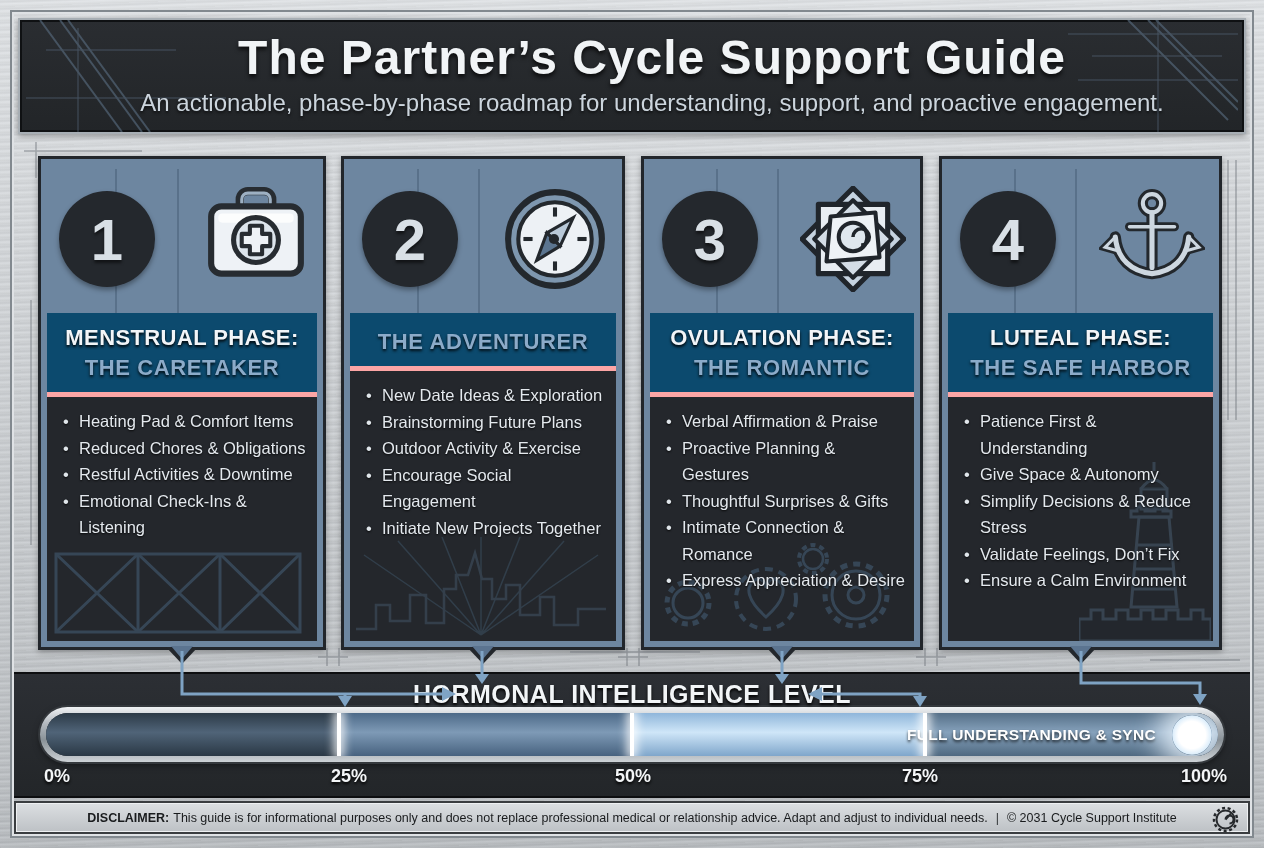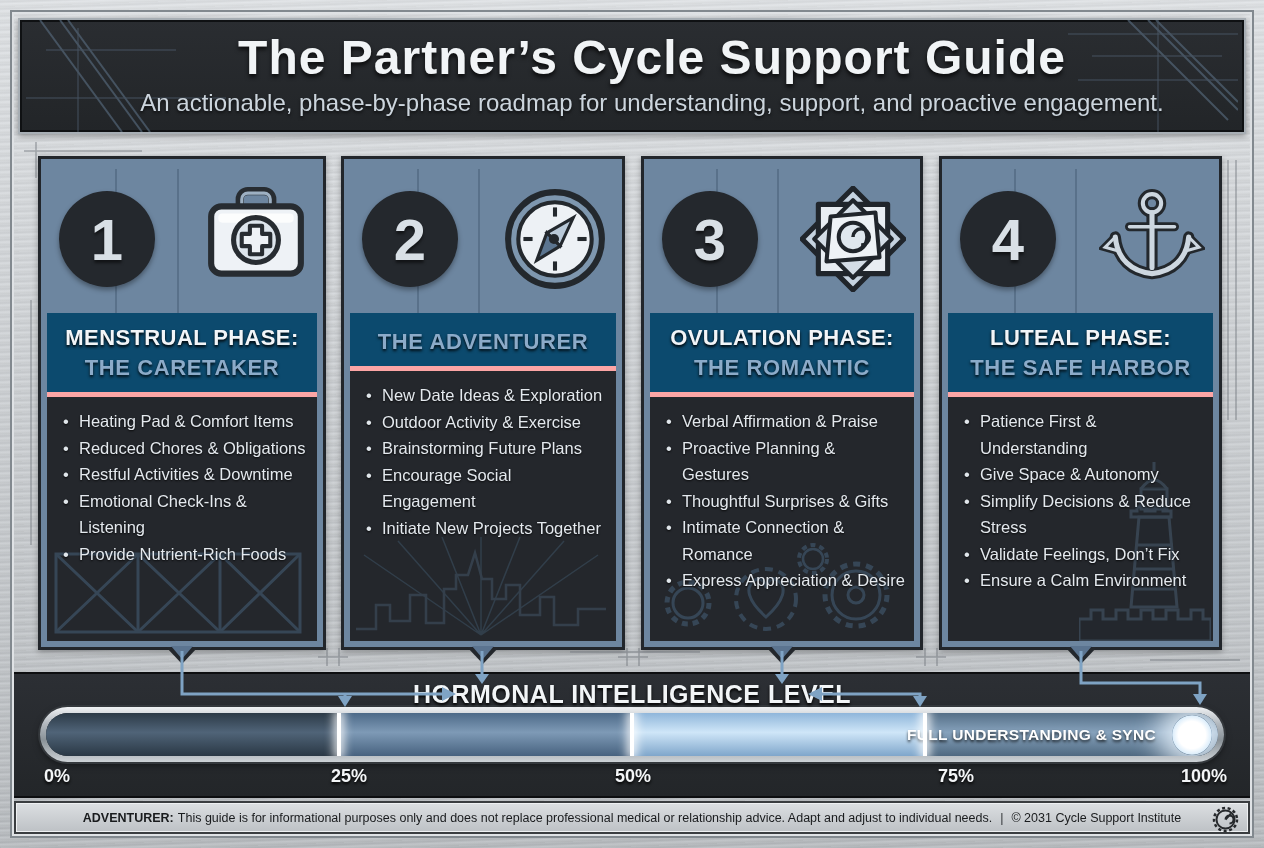--- a/index.html
+++ b/index.html
@@ -71,21 +71,21 @@
   .seg-label{color:#fff;font-weight:bold;font-size:15.5px;letter-spacing:.3px;
     text-shadow:0 2px 3px rgba(0,0,0,.75);white-space:nowrap;}
   .divider{position:absolute;top:0;bottom:0;width:4px;background:#fff;
     box-shadow:0 0 10px 3px rgba(255,255,255,.85);z-index:3;}
   .div-25{left:calc(25% - 2px);} .div-50{left:calc(50% - 2px);} .div-75{left:calc(75% - 2px);}
   .glow-dot{position:absolute;right:6px;top:50%;transform:translateY(-50%);width:40px;height:40px;
     border-radius:50%;background:radial-gradient(circle,#ffffff 48%,#ddeefb 68%,rgba(255,255,255,0) 72%);
     box-shadow:0 0 28px 14px rgba(235,246,255,.85);z-index:4;}
   .tick{position:absolute;top:766px;font-size:18px;font-weight:bold;color:#f3f5f7;
     text-shadow:0 2px 3px #000;transform:translateX(-50%);z-index:3;}
-  .tick-0{left:57px;} .tick-1{left:349px;} .tick-2{left:633px;} .tick-3{left:956px;} .tick-4{left:1204px;}
+  .tick-0{left:57px;} .tick-1{left:349px;} .tick-2{left:633px;} .tick-3{left:920px;} .tick-4{left:1204px;}
 
   
   .disclaimer{position:absolute;left:14px;top:801px;width:1236px;height:33px;box-sizing:border-box;
     background:linear-gradient(180deg,#dcdfe2,#bdc1c5);border:2px solid #3a3d40;
     box-shadow:inset 0 0 0 1px #eef0f2;display:flex;align-items:center;justify-content:center;
     font-size:12.5px;color:#191b1d;}
   .disclaimer b{margin-right:4px;}
   .disc-sep{margin:0 8px;color:#34373a;}
   .badge{position:absolute;right:9px;top:3px;}
 
@@ -141,21 +141,20 @@
     <div class="title-band">
       <div class="title1">MENSTRUAL PHASE:</div>
       <div class="title2">THE CARETAKER</div>
     </div>
     <div class="bullets-wrap">
       <ul class="bullets">
           <li>Heating Pad &amp; Comfort Items</li>
           <li>Reduced Chores &amp; Obligations</li>
           <li>Restful Activities &amp; Downtime</li>
           <li>Emotional Check-Ins &amp; Listening</li>
-          <li>Provide Nutrient-Rich Foods</li>
         </ul>
       <svg class="watermark" height="88" viewBox="0 0 250 88" preserveAspectRatio="none" opacity=".55">
         <g stroke="#46617a" stroke-width="3" fill="none">
           <rect x="3" y="5" width="244" height="78"></rect>
           <line x1="85" y1="5" x2="85" y2="83"></line>
             <line x1="167" y1="5" x2="167" y2="83"></line>
           <path d="M3,5 L85,83 M85,5 L3,83 M85,5 L167,83 M167,5 L85,83 M167,5 L247,83 M247,5 L167,83"></path>
         </g>
       </svg>
     </div>
@@ -179,22 +178,22 @@
         <polygon points="34,73 57,59 44,46" fill="#5b7590" stroke="#23282d" stroke-width="3"></polygon>
         <circle cx="51" cy="52" r="5" fill="#23282d"></circle>
       </svg>
     </div>
     <div class="title-band">
       <div class="title2">THE ADVENTURER</div>
     </div>
     <div class="bullets-wrap">
       <ul class="bullets">
           <li>New Date Ideas &amp; Exploration</li>
+          <li>Brainstorming Future Plans</li>
           <li>Outdoor Activity &amp; Exercise</li>
-          <li>Brainstorming Future Plans</li>
           <li>Encourage Social Engagement</li>
           <li>Initiate New Projects Together</li>
         </ul>
       <svg class="watermark" height="100" viewBox="0 0 250 100" preserveAspectRatio="none" opacity=".5">
         <g stroke="#3e5568" stroke-width="1.5" fill="none">
           <path d="M125,98 L8,18 M125,98 L42,4 M125,98 L86,0 M125,98 L125,0 M125,98 L164,0 M125,98 L208,4 M125,98 L242,18"></path>
         </g>
         <path d="M0,92 L20,92 20,68 34,68 34,84 54,84 54,58 70,58 70,86 88,86 88,52 100,52 100,38 112,38 119,16 126,42 136,42 136,62 150,62 150,48 164,48 164,78 184,78 184,60 198,60 198,88 222,88 222,72 250,72" stroke="#44586b" stroke-width="2.5" fill="none"></path>
       </svg>
     </div>
@@ -348,21 +347,21 @@
       <path d="M31,300 V545"></path>
       <path d="M327,648 V666 M339,648 V666 M318,657 H348"></path>
       <path d="M627,648 V666 M639,648 V666 M618,657 H648"></path>
       <path d="M925,648 V666 M937,648 V666 M916,657 H946"></path>
       <path d="M570,652 H700 M1150,660 H1240"></path>
     </g>
   </svg>
 
   <div class="disclaimer">
     <span>
-      <b>ADVENTURER:</b><span>This guide is for informational purposes only and does not replace professional medical or relationship advice. Adapt and adjust to individual needs.</span><span class="disc-sep">|</span><span>© 2031 Cycle Support Institute</span>
+      <b>DISCLAIMER:</b><span>This guide is for informational purposes only and does not replace professional medical or relationship advice. Adapt and adjust to individual needs.</span><span class="disc-sep">|</span><span>© 2031 Cycle Support Institute</span>
     </span>
     <svg class="badge" width="27" height="27" viewBox="0 0 27 27">
       <circle cx="13.5" cy="13.5" r="9" fill="none" stroke="#26292c" stroke-width="2"></circle>
       <circle cx="13.5" cy="13.5" r="11.5" fill="none" stroke="#26292c" stroke-width="2.5" stroke-dasharray="3 2.6"></circle>
       <path d="M13.5,13.5 a4,4 0 1 1 4,4 M13.5,13.5 l5.5,-6" fill="none" stroke="#26292c" stroke-width="2"></path>
     </svg>
   </div>
 </div>
 
 </body></html>

